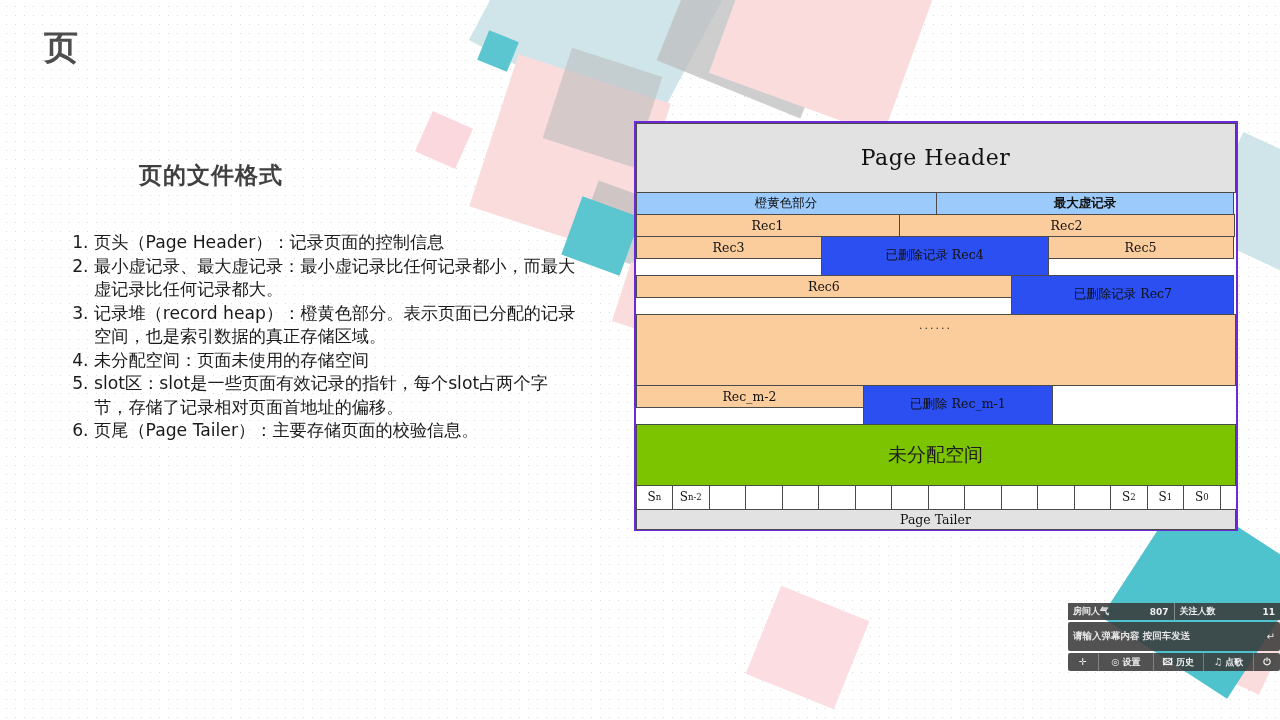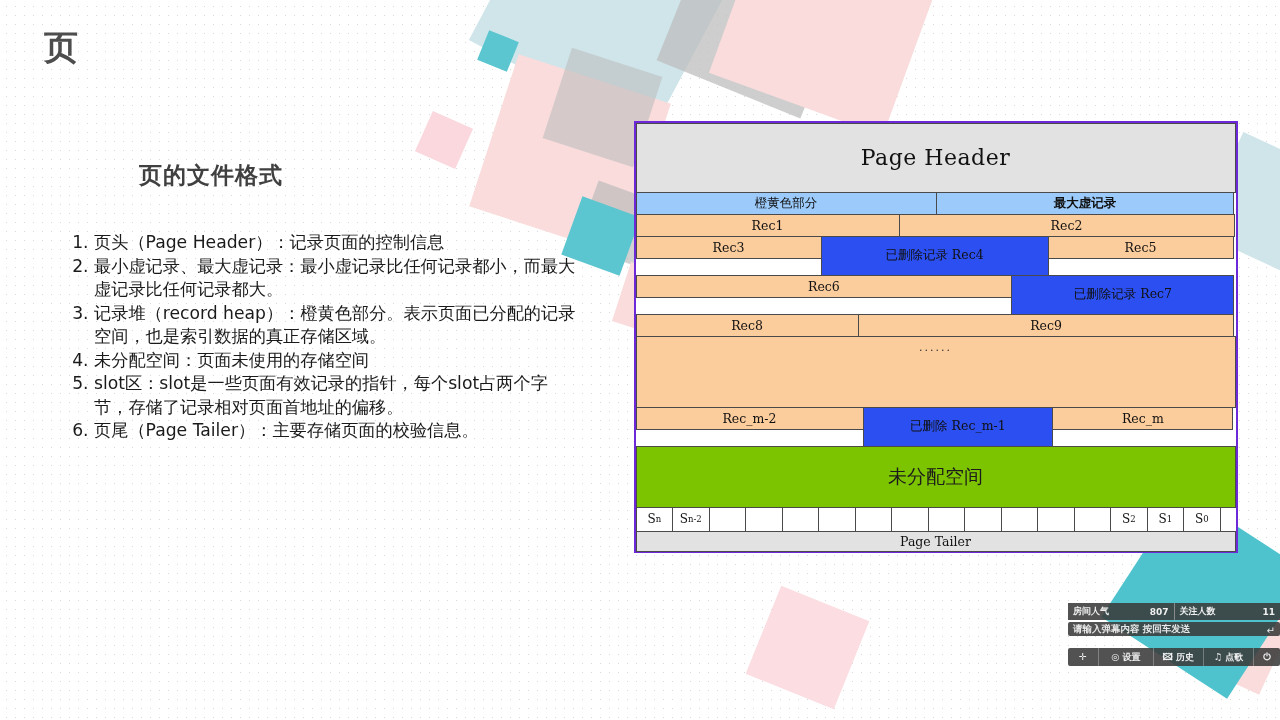--- a/index.html
+++ b/index.html
@@ -80,22 +80,22 @@
   .ov-row{display:flex;align-items:center;}
   #ov-stats{
     height:17px;background:rgba(58,58,58,.88);
     border-radius:0;margin-bottom:2px;
   }
   .ov-stat{display:flex;align-items:center;flex:1;height:100%;padding:0 5px;box-sizing:border-box;}
   .ov-stat + .ov-stat{border-left:1px solid #8a8a8a;}
   .ov-label{font-size:9px;font-weight:bold;white-space:nowrap;}
   .ov-value{margin-left:auto;font-size:9px;font-weight:bold;}
   #ov-input{
-    height:14px;background:rgba(58,58,58,.88);border-radius:2px;margin-bottom:12px;
-    padding:0 5px;box-sizing:border-box;align-items:flex-end;
+    height:29px;background:rgba(58,58,58,.88);border-radius:2px;margin-bottom:2px;
+    padding:0 5px;box-sizing:border-box;
   }
   #ov-placeholder{font-size:9.5px;font-weight:bold;color:#e8e8e8;white-space:nowrap;}
   #ov-enter{margin-left:auto;font-size:10px;color:#e8e8e8;}
   #ov-tools{height:18px;border-radius:2px;}
   .ov-btn{
     background:rgba(58,58,58,.88);
     height:100%;display:flex;align-items:center;justify-content:center;
     gap:3px;font-size:9px;font-weight:bold;white-space:nowrap;
     border-right:1px solid rgba(255,255,255,.28);
     box-sizing:border-box;
@@ -154,34 +154,29 @@
       </div>
       <div class="drow">
         <div class="cell c-rec" style="width: 31%;">Rec3</div>
         <div class="cell c-del" style="width: 38%;">已删除记录 Rec4</div>
         <div class="cell c-rec" style="width: 31%;">Rec5</div>
       </div>
       <div class="drow">
         <div class="cell c-rec" style="width: 62.8%;">Rec6</div>
         <div class="cell c-del" style="width: 37.2%;">已删除记录 Rec7</div>
       </div>
-      <div class="drow">
-        <div class="cell c-rec" style="width: 37.2%;">Rec8</div>
-        <div class="cell c-rec" style="width: 62.8%;">Rec9</div>
-      </div>
     </div>
 
   <div class="drow">
     <div class="cell c-ellipsis" style="width:100%">......</div>
   </div>
 
   <div class="drow" id="row-last">
       <div class="cell c-rec" style="width: 38%;">Rec_m-2</div>
       <div class="cell c-del" style="width: 31.8%;">已删除 Rec_m-1</div>
-      <div class="cell c-rec" style="width: 30.2%;">Rec_m</div>
     </div>
 
   <div class="drow">
     <div class="cell c-free" style="width:100%">未分配空间</div>
   </div>
 
   <div class="drow" id="row-slots">
       <div class="cell c-slot" style="width: 6.25%;">
         <span>S</span>
         <sub>n</sub>

